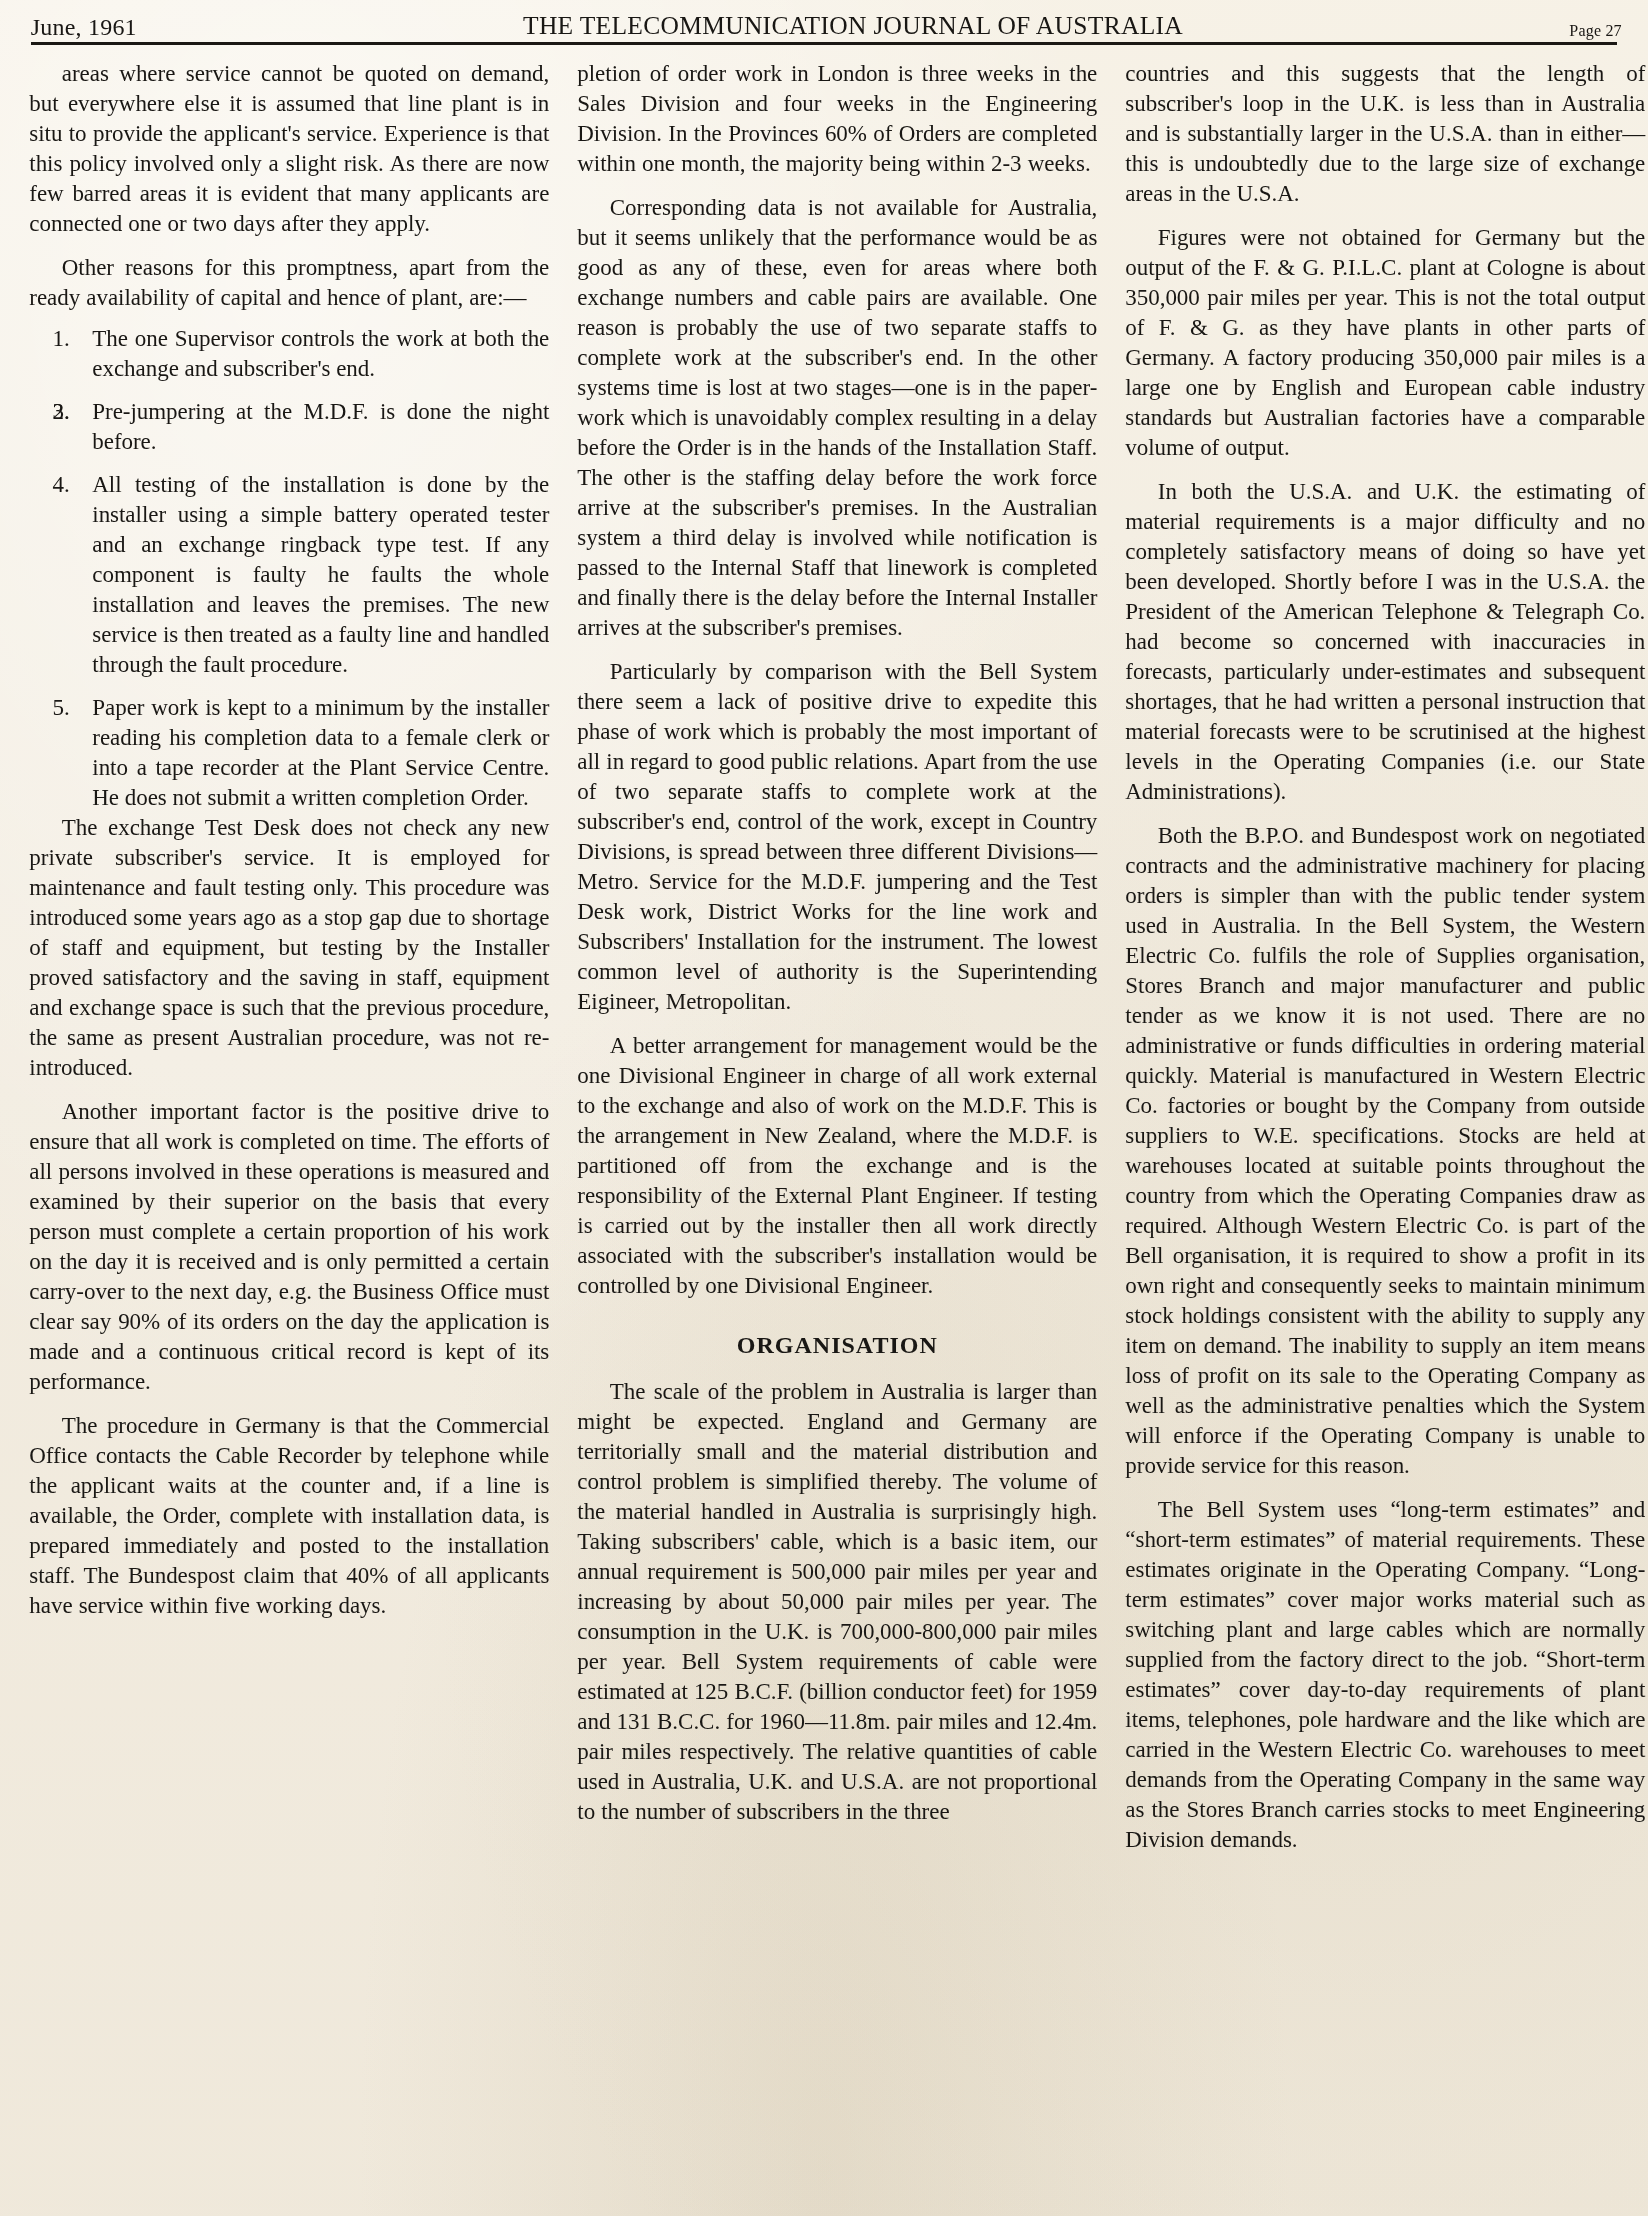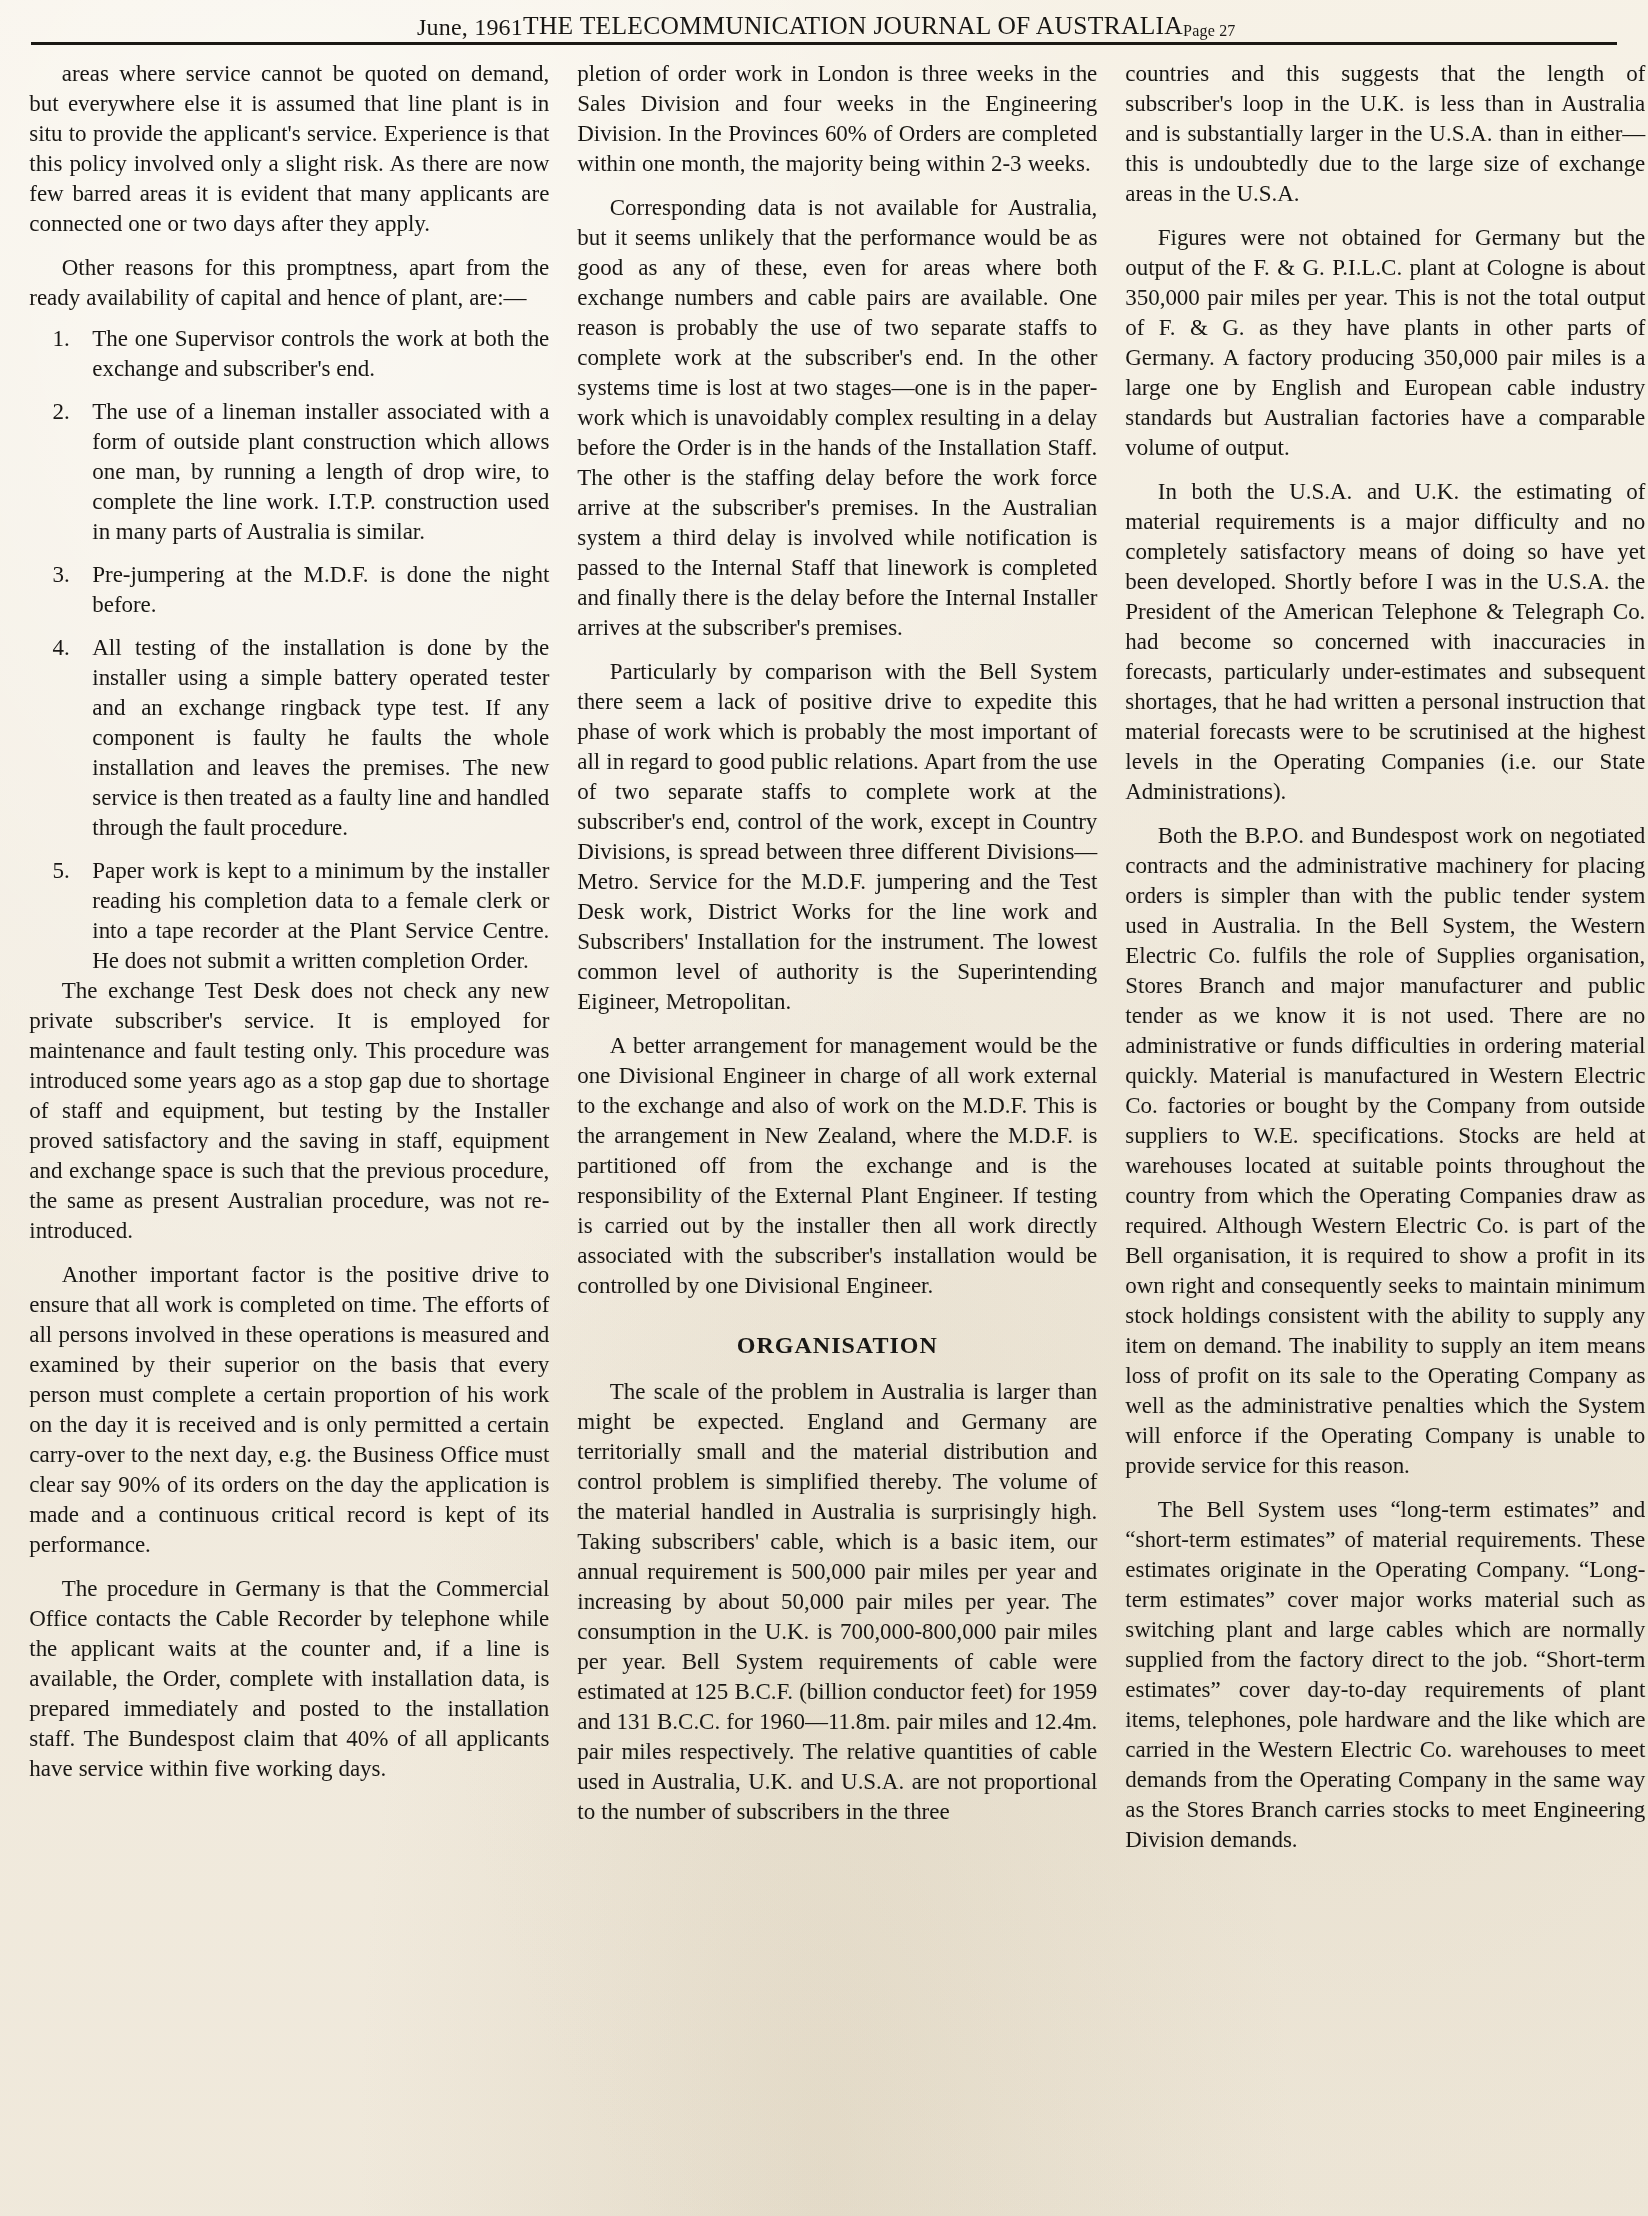--- a/index.html
+++ b/index.html
@@ -36,21 +36,21 @@
     box-sizing: border-box;
     padding: 0 20px;
   }
 
   
   .running-head {
     position: relative;
     height: 40px;
     display: flex;
     align-items: flex-end;
-    justify-content: center;
+    justify-content: space-between;
     padding: 0 6.2px 0 10.8px;
     box-sizing: border-box;
   }
   .rh-left {
     font-size: 24px;
     letter-spacing: 0.2px;
     line-height: 1;
     padding-bottom: 1.5px;
   }
   .rh-center {
@@ -169,21 +169,20 @@
       <p>areas where service cannot be quoted on demand, but everywhere else it is assumed that line plant is in situ to provide the applicant's service. Experience is that this policy involved only a slight risk. As there are now few barred areas it is evident that many applicants are connected one or two days after they apply.</p>
       <p>Other reasons for this promptness, apart from the ready availability of capital and hence of plant, are:—</p>
 
       <ol class="numlist">
         <li>
           <span class="li-num">1.</span>
           <span>The one Supervisor controls the work at both the exchange and subscriber's end.</span>
         </li>
         <li>
           <span class="li-num">2.</span>
-          <span>The use of a lineman installer associated with a form of outside plant construction which allows one man, by running a length of drop wire, to complete the line work. I.T.P. construction used in many parts of Australia is similar.</span>
         </li>
         <li>
           <span class="li-num">3.</span>
           <span>Pre-jumpering at the M.D.F. is done the night before.</span>
         </li>
         <li>
           <span class="li-num">4.</span>
           <span>All testing of the installation is done by the installer using a simple battery operated tester and an exchange ringback type test. If any component is faulty he faults the whole installation and leaves the premises. The new service is then treated as a faulty line and handled through the fault procedure.</span>
         </li>
         <li>

